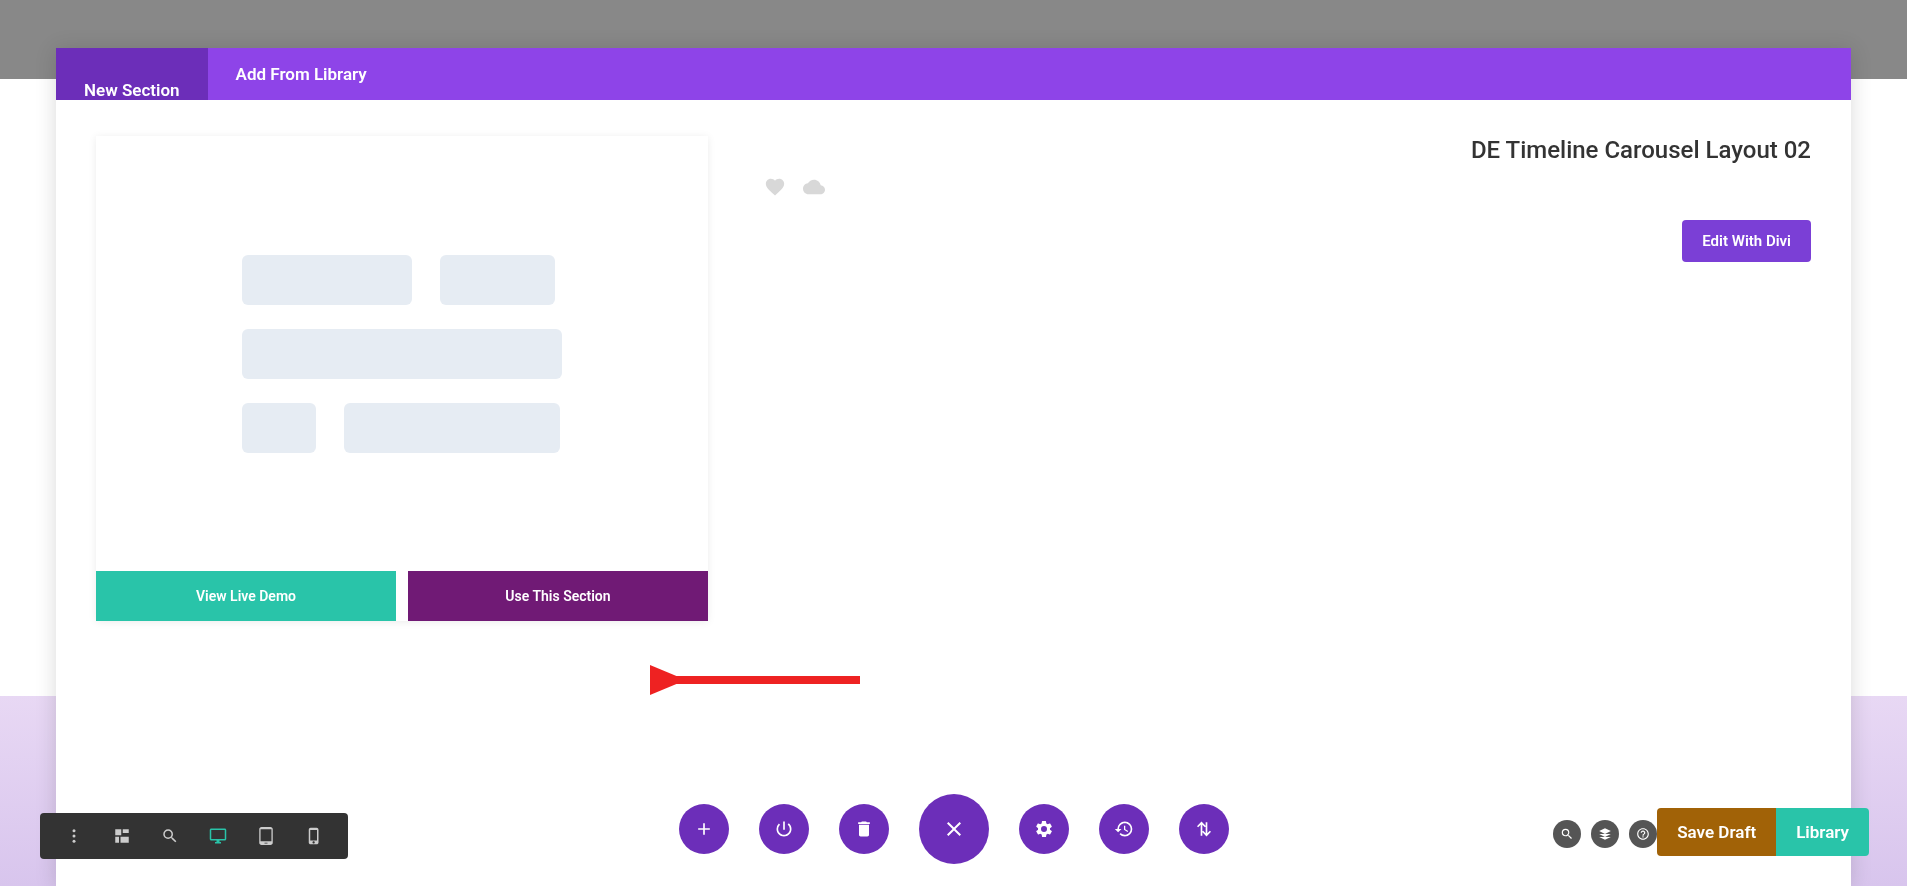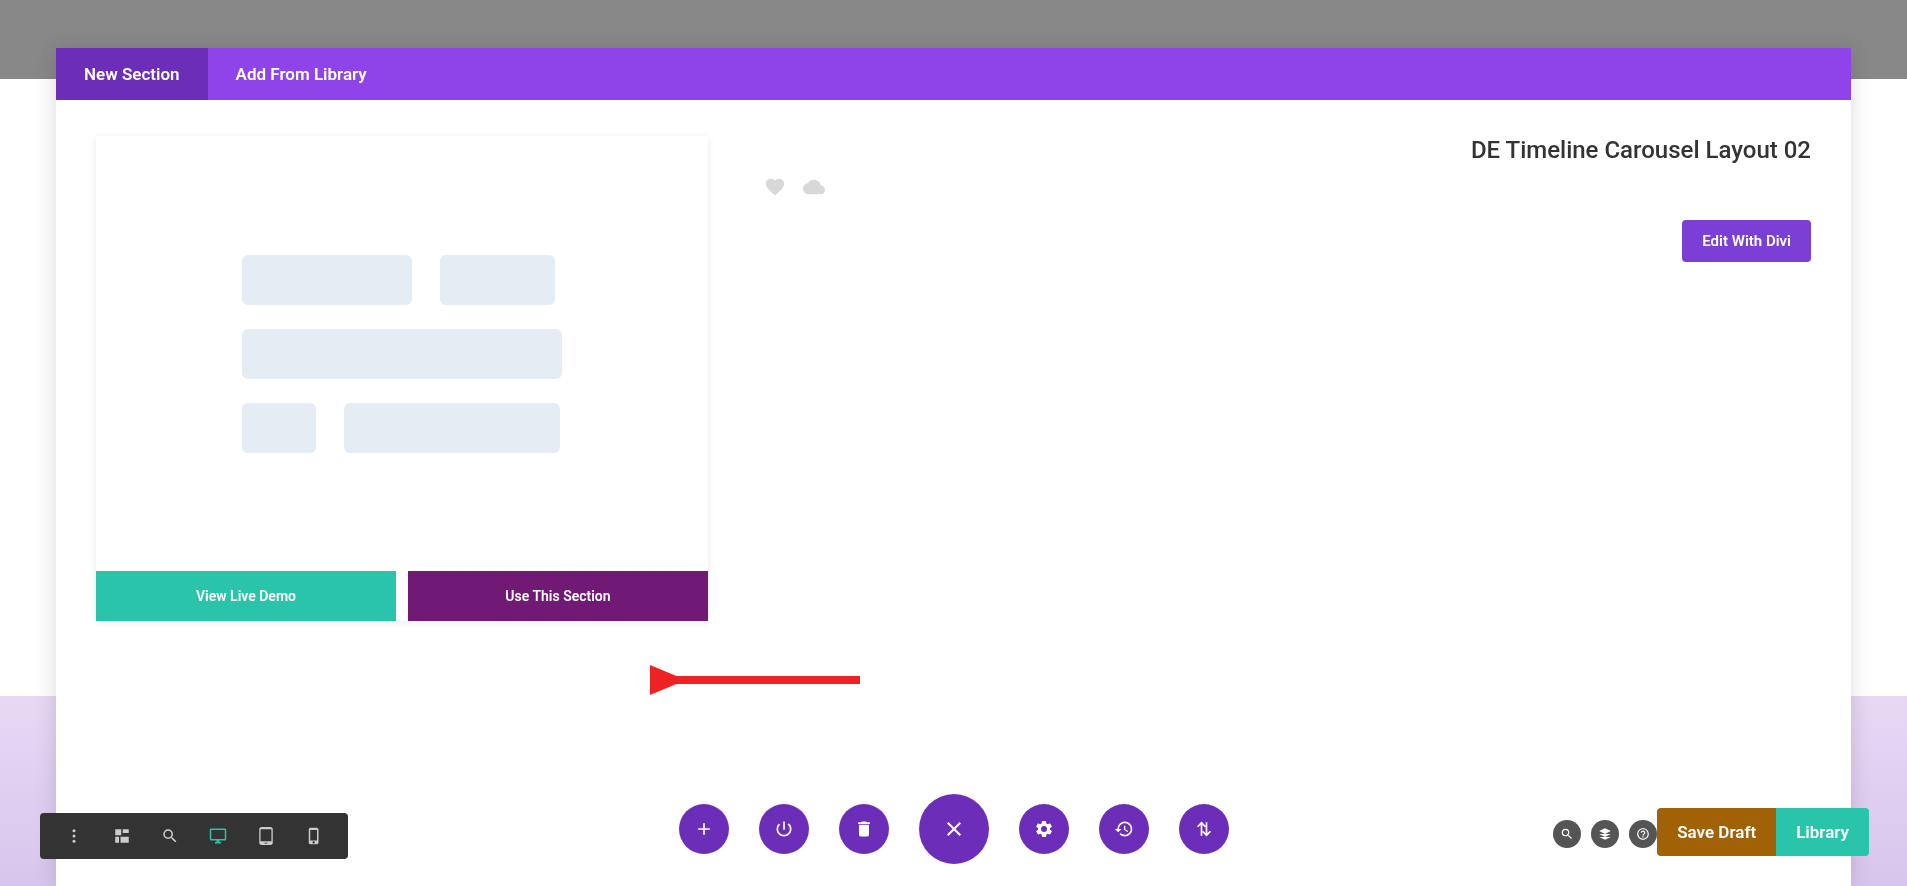--- a/index.html
+++ b/index.html
@@ -62,20 +62,21 @@
       padding: 0 28px;
       display: flex;
       align-items: center;
       color: #fff;
       font-size: 17px;
       font-weight: 600;
       cursor: pointer;
     }
     .tab.active {
       background: #6c2eb9;
+      align-items: flex-end;
     }
     .modal-body {
       padding: 36px 40px;
       display: flex;
       gap: 56px;
     }
     .preview-card {
       width: 612px;
       display: flex;
       flex-direction: column;

